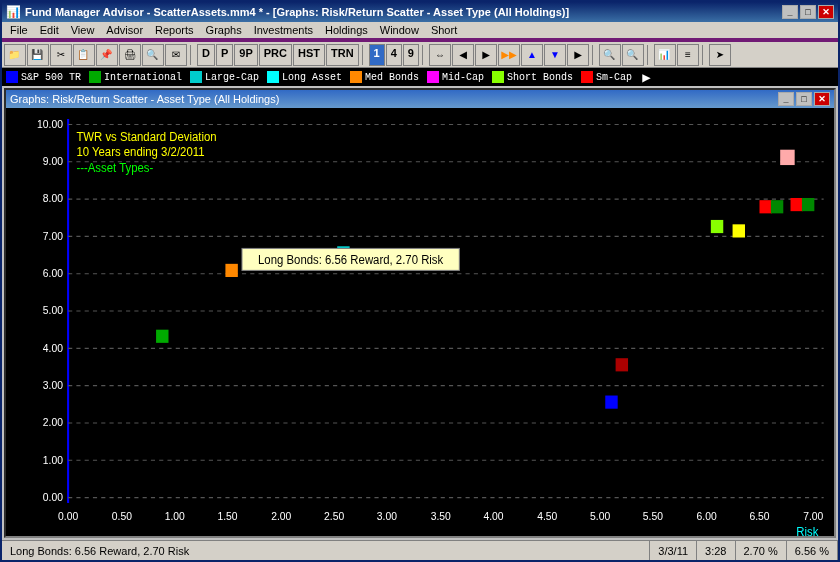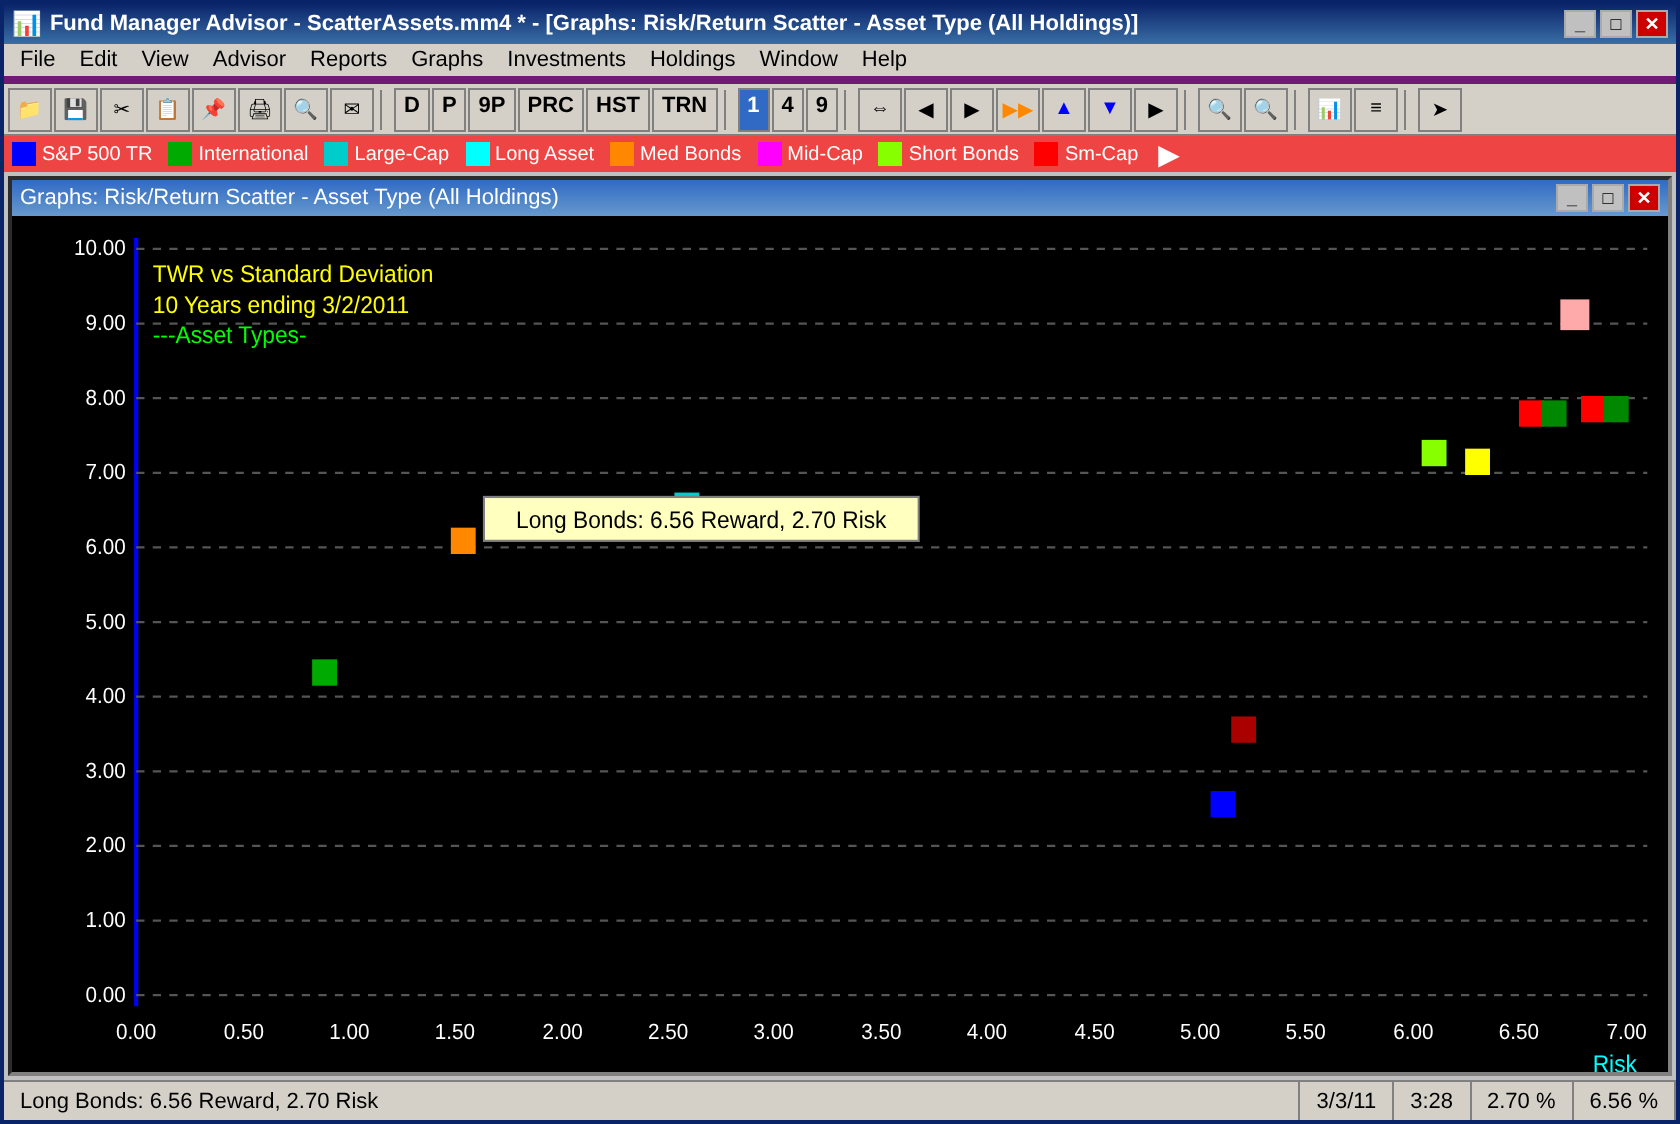--- a/index.html
+++ b/index.html
@@ -64,27 +64,28 @@
     .toolbar-separator { width: 4px; height: 20px; border-left: 1px solid #808080; margin: 0 2px; }
     .toolbar-btn-special {
       padding: 2px 4px; height: 22px;
       background: #d4d0c8;
       border: 1px solid #808080;
       cursor: pointer; font-size: 11px; font-weight: bold;
     }
 
     
     .legend-bar {
-      background: #ef4444;
+      background: #000000;
       height: 18px;
       display: flex;
       align-items: center;
       padding: 0 4px;
       gap: 8px;
       overflow: hidden;
+      font-family: Liberation Mono, monospace;
     }
     .legend-item {
       display: flex; align-items: center; gap: 3px;
       color: white; font-size: 10px; cursor: pointer;
     }
     .legend-color {
       width: 12px; height: 12px;
       display: inline-block;
     }
     .legend-arrow {
@@ -169,21 +170,21 @@
   <div class="menu-bar">
     <div class="menu-item">File</div>
     <div class="menu-item">Edit</div>
     <div class="menu-item">View</div>
     <div class="menu-item">Advisor</div>
     <div class="menu-item">Reports</div>
     <div class="menu-item">Graphs</div>
     <div class="menu-item">Investments</div>
     <div class="menu-item">Holdings</div>
     <div class="menu-item">Window</div>
-    <div class="menu-item">Help</div>
+    <div class="menu-item">Short</div>
   </div>
 
   <div class="toolbar">
     <div class="toolbar-btn">📁</div>
     <div class="toolbar-btn">💾</div>
     <div class="toolbar-btn">✂</div>
     <div class="toolbar-btn">📋</div>
     <div class="toolbar-btn">📌</div>
     <div class="toolbar-btn">🖨</div>
     <div class="toolbar-btn">🔍</div>

